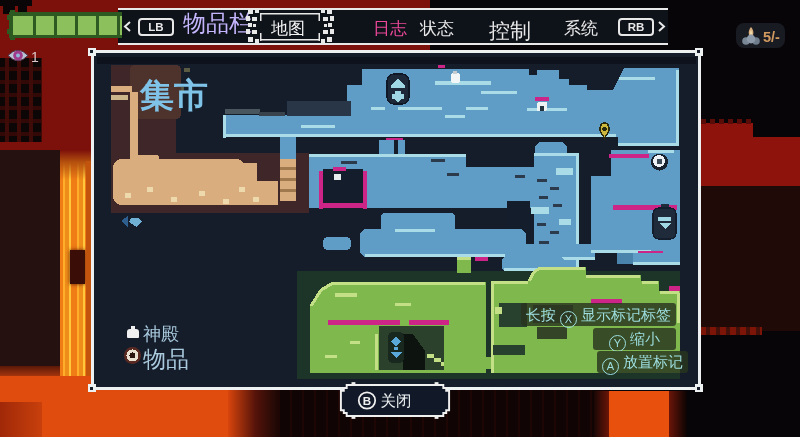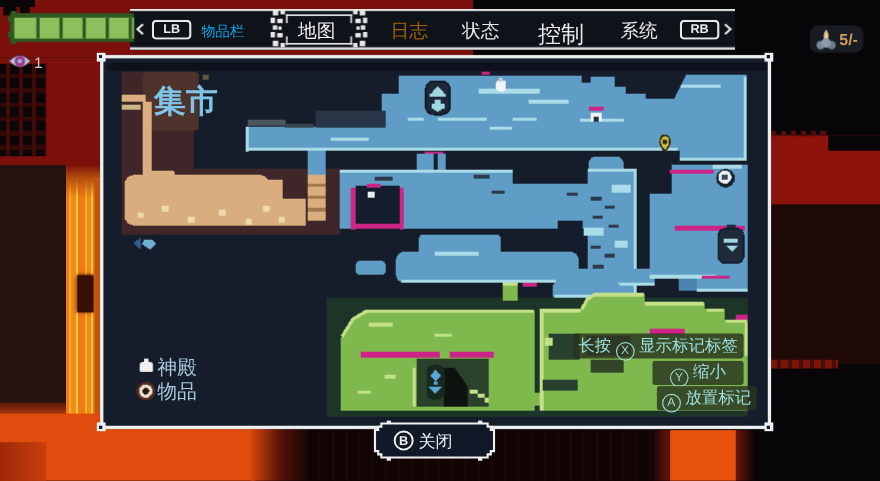--- a/index.html
+++ b/index.html
@@ -324,30 +324,30 @@
 <rect x="398" y="250" width="7" height="7" fill="#c3e087"></rect>
 
 <rect x="436" y="248" width="40" height="18" fill="#3c4a30"></rect>
 <rect x="440" y="270" width="30" height="12" fill="#344427"></rect>
 <rect x="444" y="252" width="8" height="8" fill="#8cc054"></rect>
 
 <path d="M24,164 L31,159 V170 Z" fill="#2e5e8e"></path>
 <path d="M34,161 H42 L45,165 L39.5,170 L32,165 Z" fill="#6fb0d4"></path>
 </svg>
 
-<div class="abs" style="left:140px;top:73px;font-size:29px;color:#7fc4e8;letter-spacing:0px;font-weight:bold;">集市</div>
+<div class="abs" style="left:140px;top:73px;font-size:34px;color:#7fc4e8;letter-spacing:0px;font-weight:bold;">集市</div>
 
 <div class="abs" style="left:127px;top:329px;width:12px;height:9px;background:#f0f0f0;border-radius:3px 3px 1px 1px;"></div>
 <div class="abs" style="left:131px;top:326px;width:4px;height:4px;background:#f0f0f0;"></div>
 
 <div class="abs" style="left:143px;top:322px;font-size:18px;color:#a9c9dd;">神殿</div>
 
 <div class="abs" style="left:124px;top:347px;width:17px;height:17px;border-radius:50%;background:radial-gradient(circle,#2a1510 0 3px,#e8e0d0 3px 6px,#5a2a22 6px);"></div>
 
-<div class="abs" style="left:143px;top:344px;font-size:18px;color:#a9c9dd;">物品</div>
+<div class="abs" style="left:143px;top:344px;font-size:23px;color:#a9c9dd;">物品</div>
 
 <div class="abs" style="right:124px;top:303px;height:23px;background:rgba(40,52,30,.82);border-radius:3px;color:#9edee0;font-size:15px;line-height:23px;padding:0 5px;white-space:nowrap;">长按 <span style="display:inline-block;width:15px;height:15px;border:1.5px solid #9edee0;border-radius:50%;line-height:15px;font-size:11px;text-align:center;vertical-align:-3px;">X</span> 显示标记标签</div>
 
 <div class="abs" style="right:124px;top:328px;height:22px;background:rgba(40,52,30,.82);border-radius:3px;color:#9edee0;font-size:15px;line-height:22px;padding:0 16px;white-space:nowrap;"><span style="display:inline-block;width:15px;height:15px;border:1.5px solid #9edee0;border-radius:50%;line-height:15px;font-size:11px;text-align:center;vertical-align:-3px;">Y</span> 缩小</div>
 
 <div class="abs" style="right:112px;top:351px;height:22px;background:rgba(40,52,30,.82);border-radius:3px;color:#9edee0;font-size:15px;line-height:22px;padding:0 5px;white-space:nowrap;"><span style="display:inline-block;width:15px;height:15px;border:1.5px solid #9edee0;border-radius:50%;line-height:15px;font-size:11px;text-align:center;vertical-align:-3px;">A</span> 放置标记</div>
 
 <div class="abs" style="left:87.5px;top:47.5px;width:8px;height:8px;background:#edf1f1;"></div>
 <div class="abs" style="left:90px;top:50px;width:3px;height:3px;background:#151d2b;"></div>
 <div class="abs" style="left:694.5px;top:47.5px;width:8px;height:8px;background:#edf1f1;"></div>
@@ -358,21 +358,21 @@
 <div class="abs" style="left:697px;top:386.5px;width:3px;height:3px;background:#151d2b;"></div>
 
 <div class="abs" style="left:118px;top:8px;width:550px;height:37px;background:#0e1219;border-top:2.5px solid #e8e8e8;border-bottom:2.5px solid #e8e8e8;box-sizing:border-box;"></div>
 
 <svg class="abs" style="left:123px;top:21px;" width="8" height="11" viewBox="0 0 8 11">
     <path d="M7,1 L2,5.5 L7,10" stroke="#e8e8e8" stroke-width="2" fill="none"></path>
   </svg>
 
 <div class="abs" style="left:138px;top:18px;width:32px;height:14px;border:2px solid #e8e8e8;border-radius:4px;color:#e8e8e8;font-size:11.5px;font-weight:bold;text-align:center;line-height:14px;">LB</div>
 
-<div class="abs" style="left:183px;top:20px;font-size:13px;color:#0ea5e9;">物品栏</div>
+<div class="abs" style="left:183px;top:8px;font-size:23px;color:#c4b5fd;">物品栏</div>
 
 <svg class="abs" style="left:246px;top:9px;" width="88" height="36" viewBox="0 0 88 36">
 <g fill="#e8e8e8">
 <rect x="14" y="4" width="60" height="1.5"></rect>
       <rect x="14" y="30" width="60" height="1.5"></rect>
 <rect x="14" y="4" width="1.5" height="8"></rect>
       <rect x="72.5" y="4" width="1.5" height="8"></rect>
 <rect x="14" y="24" width="1.5" height="8"></rect>
       <rect x="72.5" y="24" width="1.5" height="8"></rect>
 <rect x="2" y="0" width="5" height="5"></rect>
@@ -393,21 +393,21 @@
       <rect x="78" y="15" width="3" height="3"></rect>
 <rect x="84" y="20" width="4" height="5"></rect>
       <rect x="77" y="21" width="5" height="4"></rect>
 <rect x="81" y="28" width="5" height="5"></rect>
       <rect x="75" y="30" width="4" height="4"></rect>
 </g>
 </svg>
 
 <div class="abs" style="left:271px;top:17px;font-size:17px;color:#f4f4f4;">地图</div>
 
-<div class="abs" style="left:355px;top:17px;font-size:17px;color:#a16207;">日志</div>
+<div class="abs" style="left:373px;top:17px;font-size:17px;color:#ec4899;">日志</div>
 
 <div class="abs" style="left:420px;top:17px;font-size:17px;color:#e8e8e8;">状态</div>
 
 <div class="abs" style="left:489px;top:17px;font-size:21px;color:#e8e8e8;">控制</div>
 
 <div class="abs" style="left:564px;top:17px;font-size:17px;color:#e8e8e8;">系统</div>
 
 <div class="abs" style="left:618px;top:18px;width:32px;height:14px;border:2px solid #e8e8e8;border-radius:4px;color:#e8e8e8;font-size:11.5px;font-weight:bold;text-align:center;line-height:14px;">RB</div>
 
 <svg class="abs" style="left:658px;top:21px;" width="8" height="11" viewBox="0 0 8 11">

